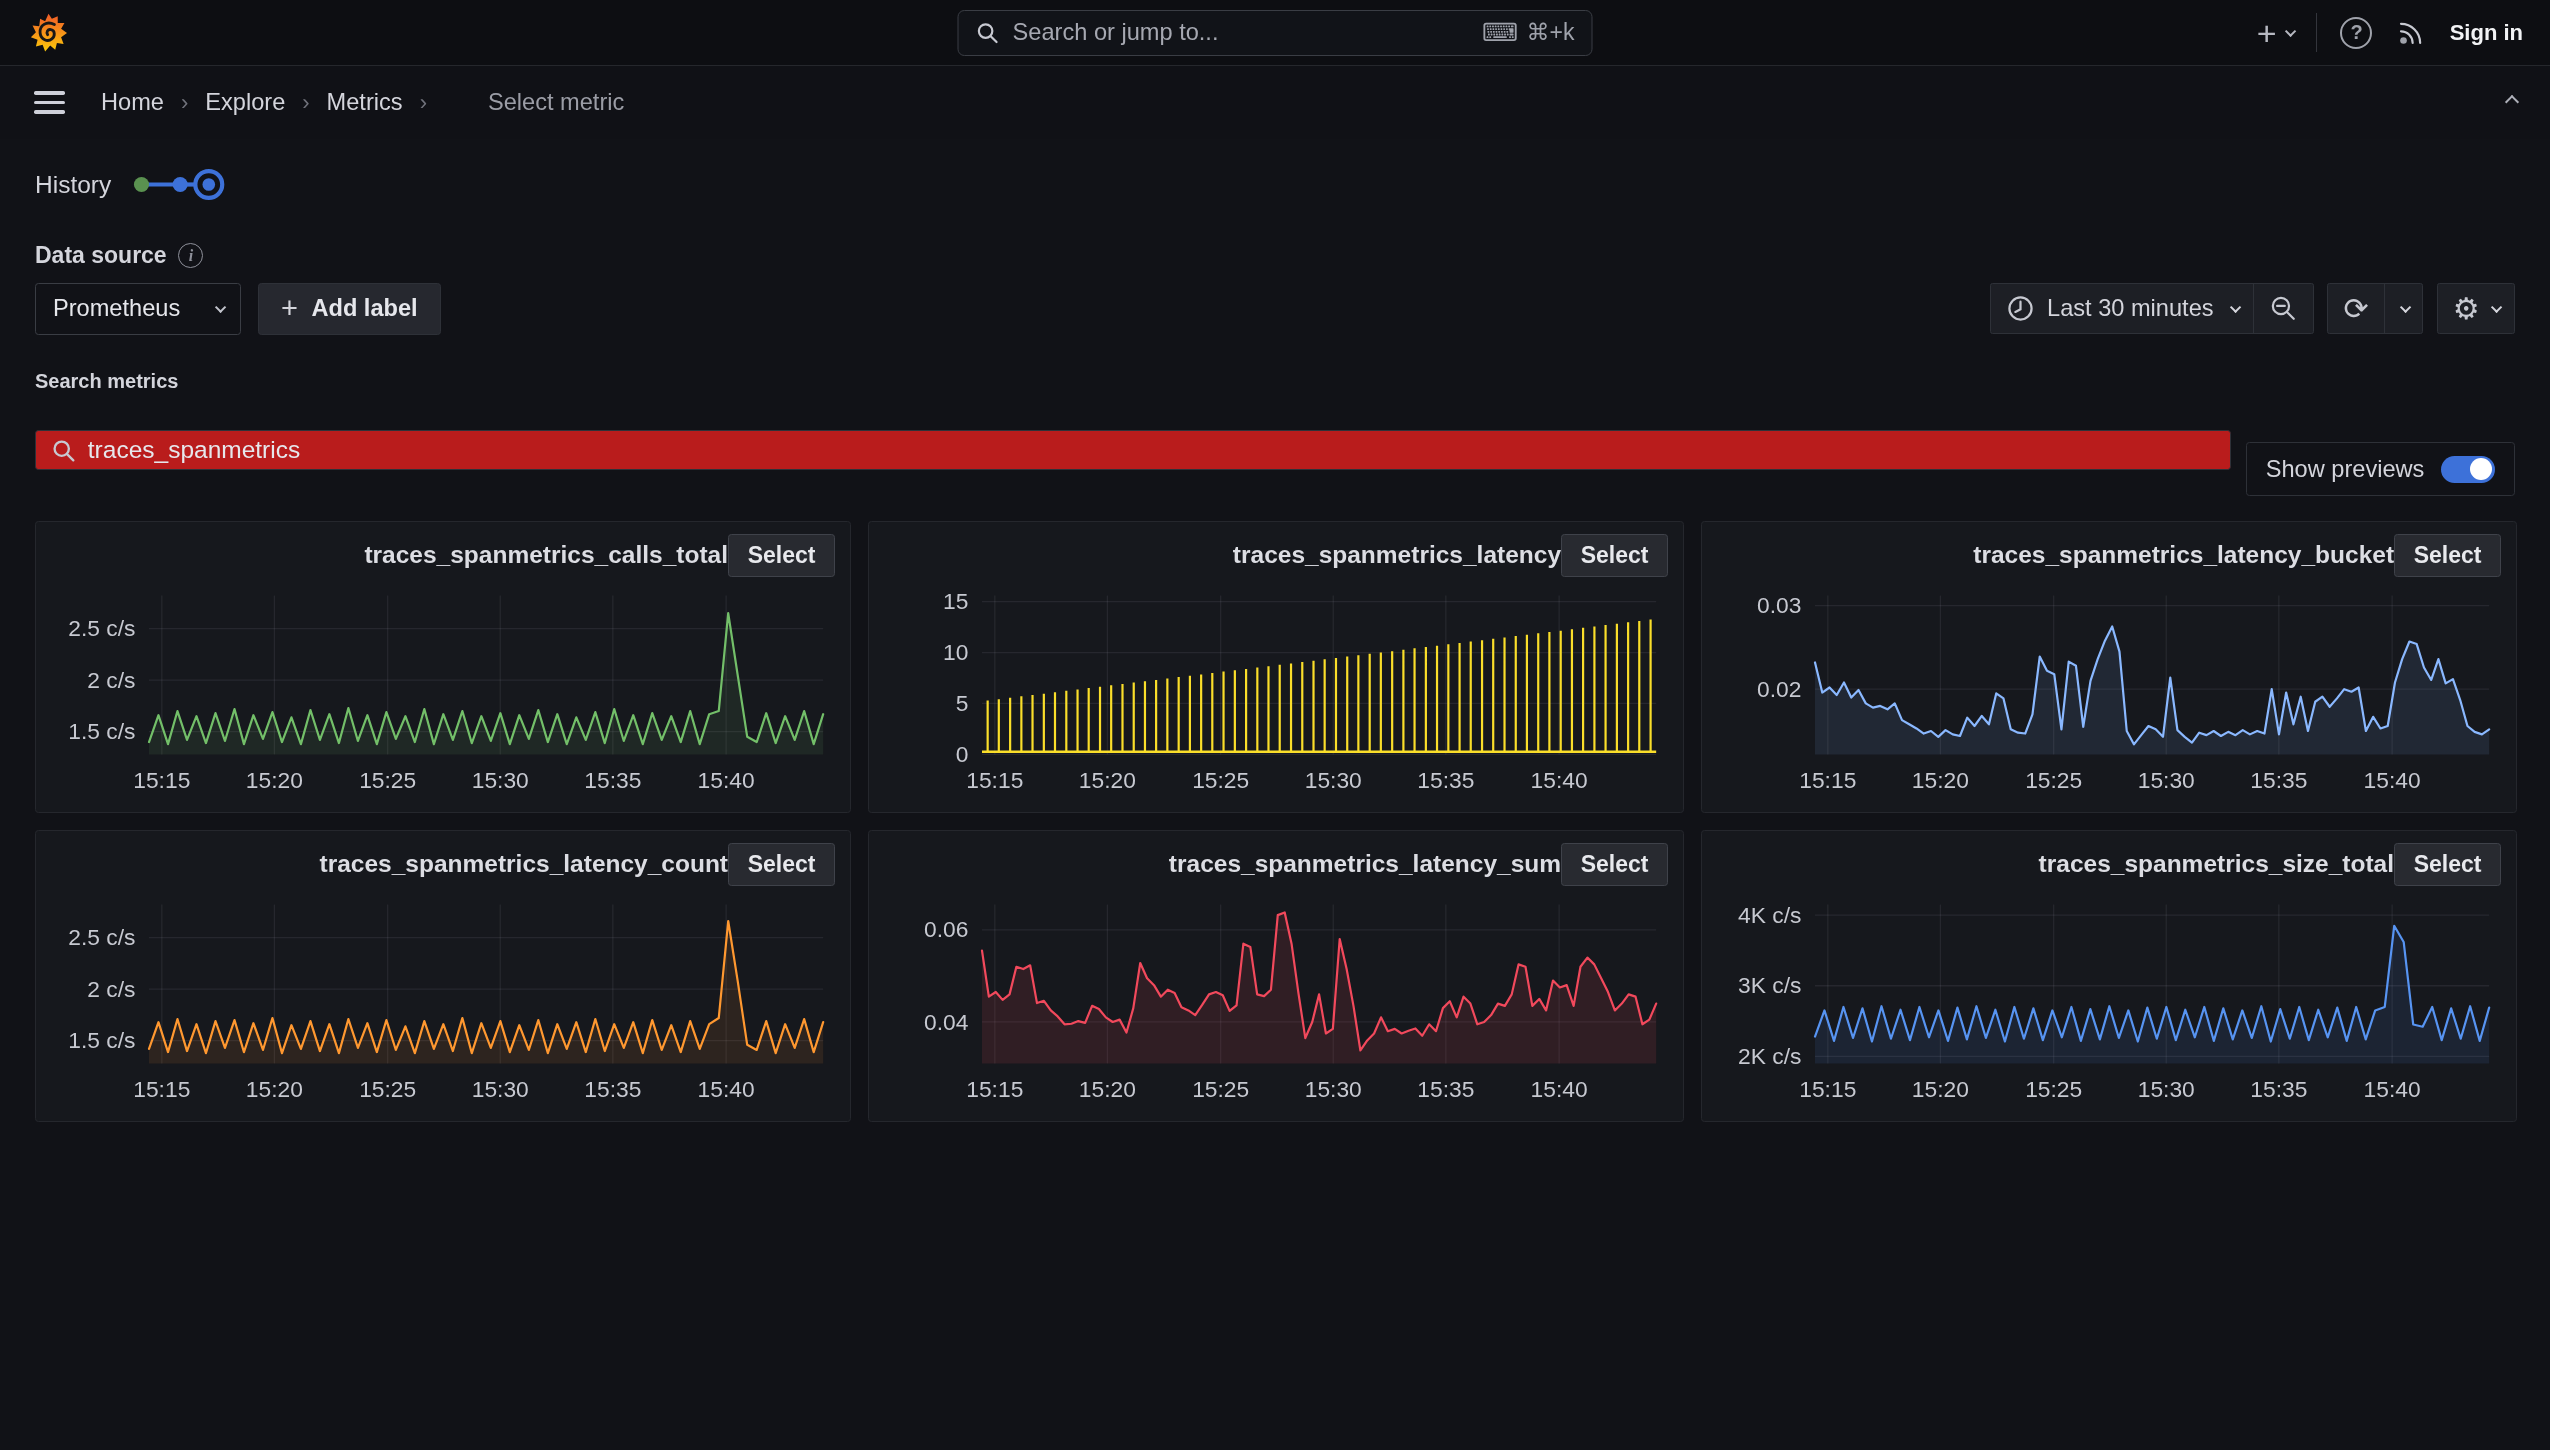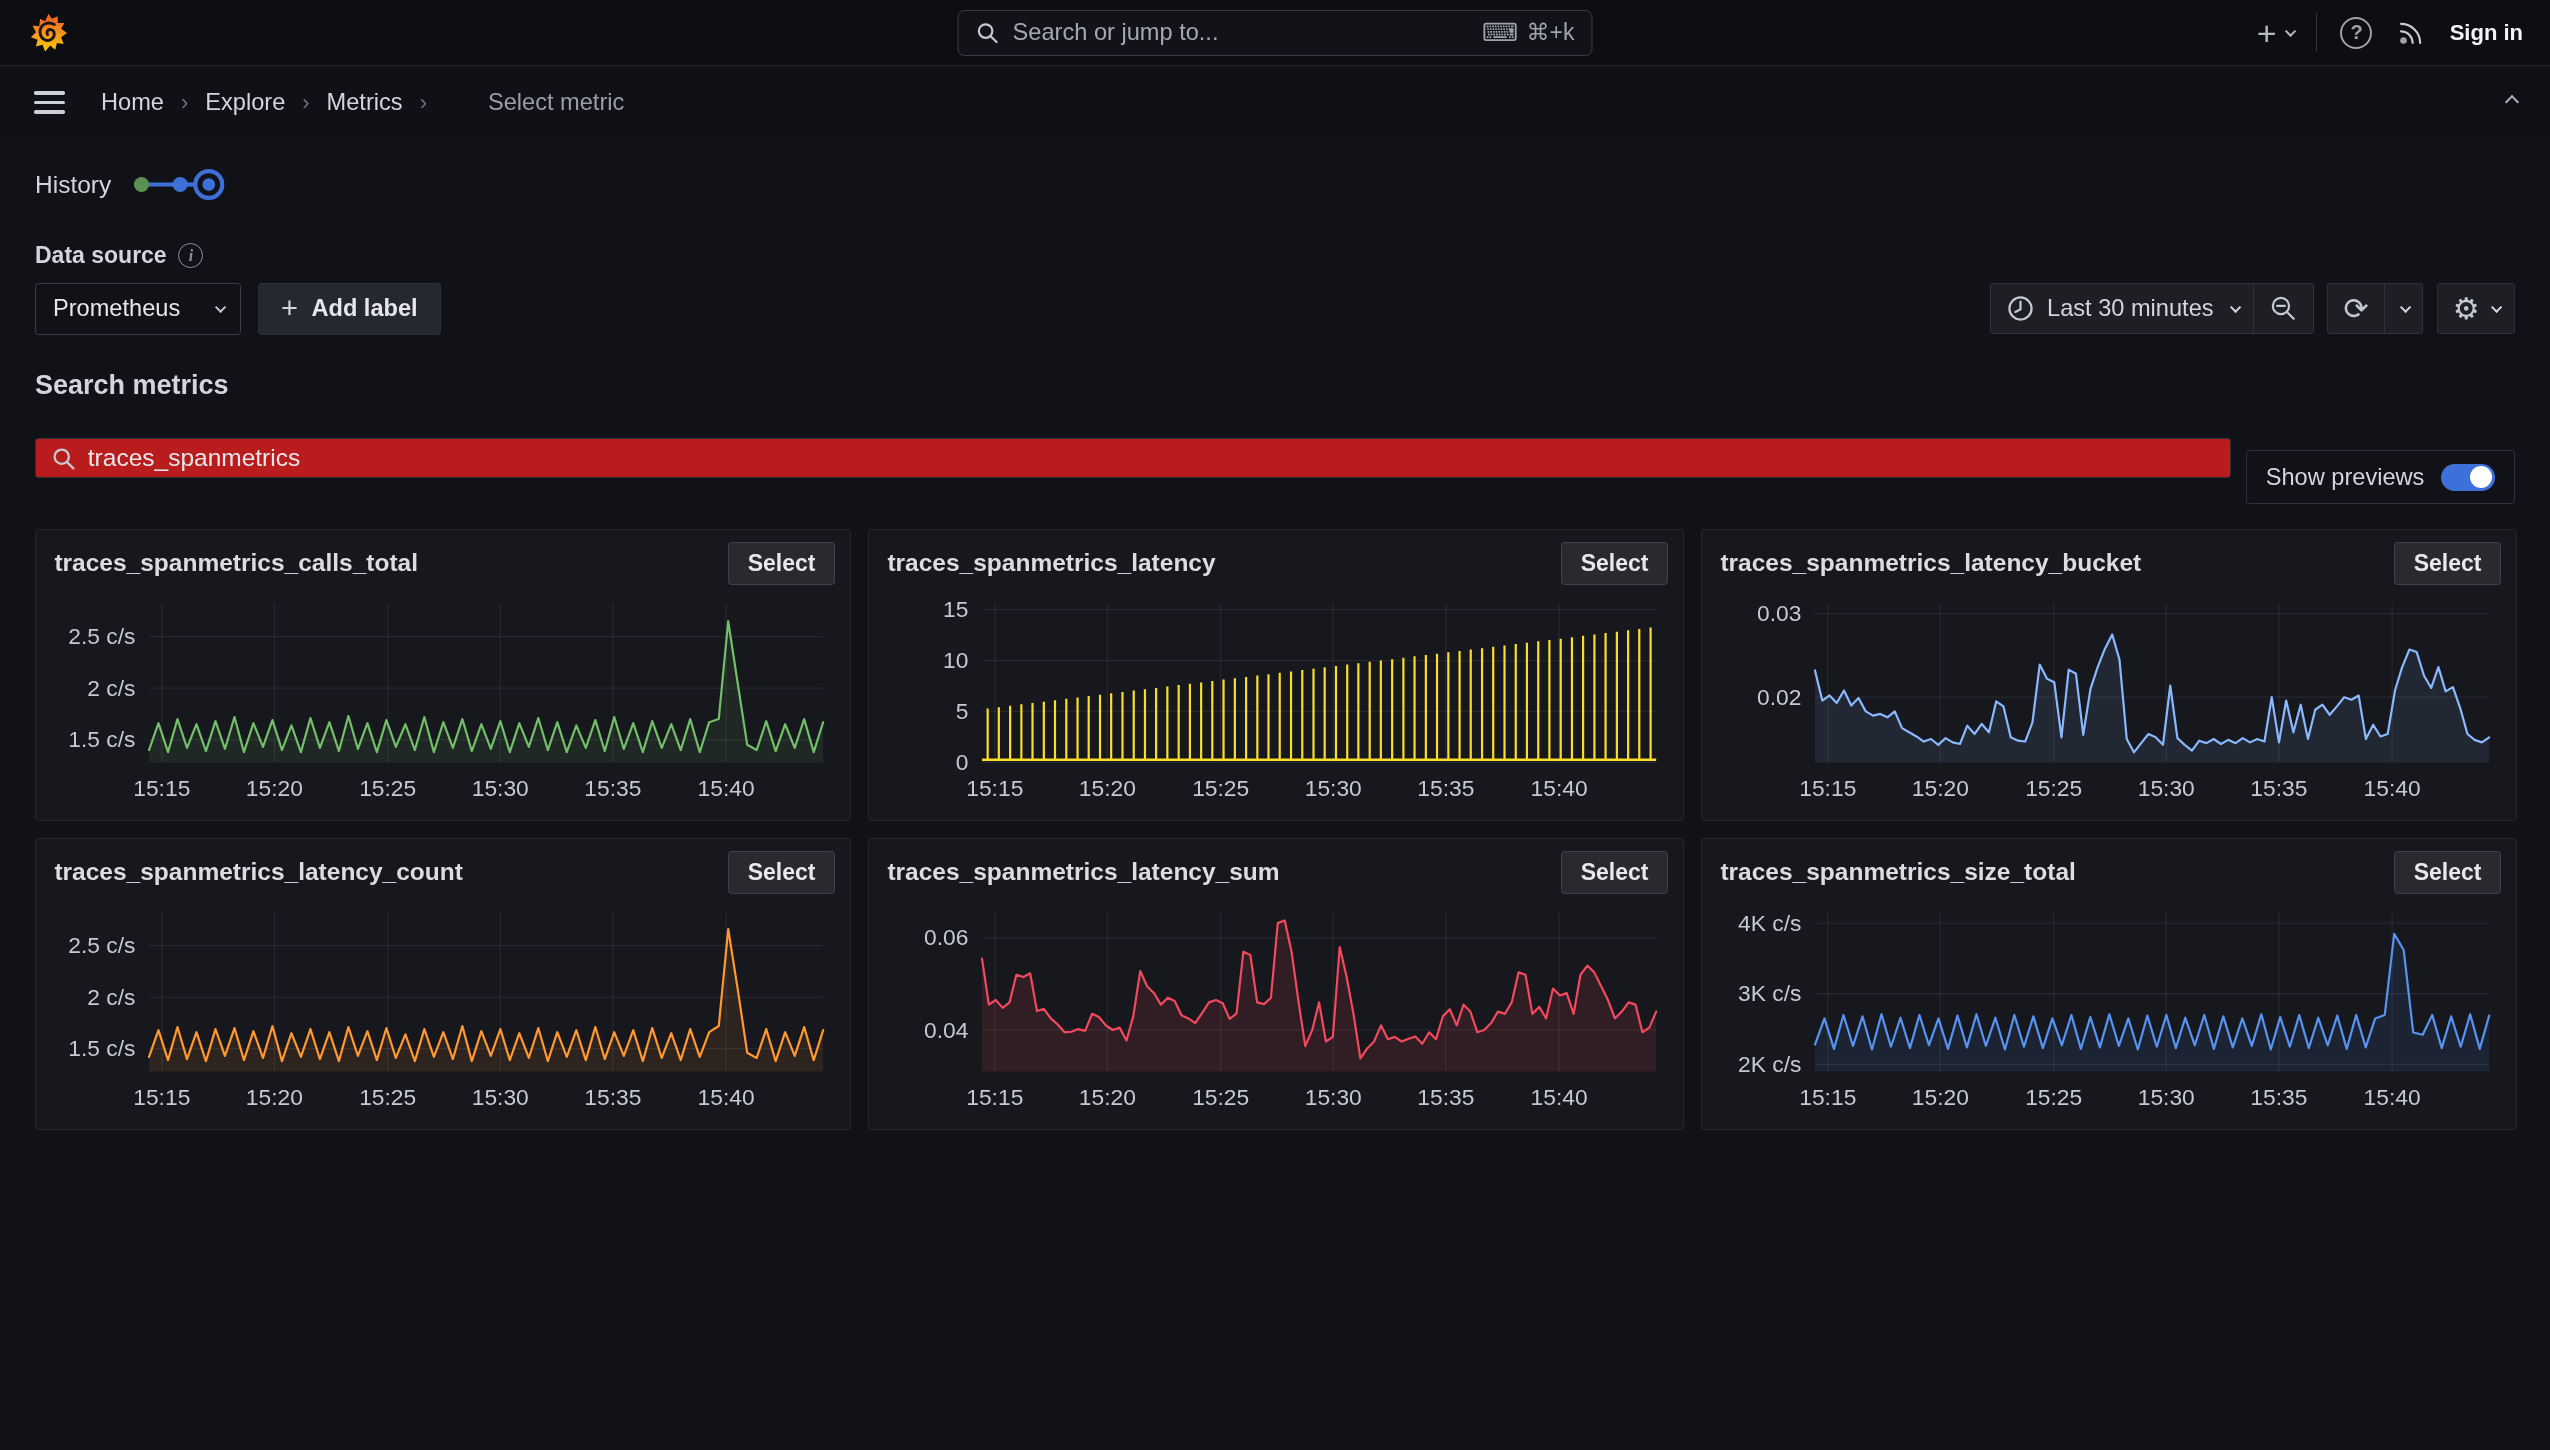--- a/index.html
+++ b/index.html
@@ -74,21 +74,21 @@
     font-size:23.6px; font-weight:600; color:#e6e7ec; cursor:pointer;
   }
   .addlabel-btn .plus { font-size:29px; font-weight:300; color:#d4d5dc; }
   .time-controls { margin-left:auto; display:flex; align-items:center; gap:13.5px; }
   .tbtn-group { display:flex; align-items:stretch; height:51px; border:0.8px solid #2e3138; border-radius:2.5px; background:#1d1f25;text-align:center; }
   .tseg { display:flex; align-items:center; gap:11.8px; padding:0 15px; cursor:pointer; color:#d4d5dc; font-size:23.6px; font-weight:500; }
   .tseg + .tseg { border-left:0.8px solid #2e3138; }
   .icon-stroke { stroke:#c7c9d1; fill:none; stroke-width:2.6; stroke-linecap:round; }
   .refresh-glyph, .gear-glyph { font-size:30px; color:#c7c9d1; line-height:1; }
   
-  .search-label-row { margin-top:35px; font-weight:700; font-size:27px; color:#d4d5dc; }
+  .search-label-row { margin-top:35px; font-weight:700; font-size:20px; color:#d4d5dc; }
   .search-row { margin-top:11.8px; display:flex; align-items:center; gap:15px; }
   .metric-search {
     flex:1; height:40px; background:#b91c1c; border:0.8px solid #2e3138; border-radius:3.4px;
     display:flex; align-items:center; padding:0 15px; gap:11.8px;
   }
   .metric-search input {
     flex:1; background:transparent; border:none; outline:none;
     color:#e6e7ec; font-size:24.5px; font-family:inherit;
   }
   .previews-box {
@@ -97,21 +97,21 @@
     font-size:23.6px; color:#d4d5dc; white-space:nowrap;margin-top:38px;
   }
   .toggle { width:54px; height:27px; border-radius:13.5px; background:#3d71d9; position:relative; cursor:pointer; }
   .toggle .knob { position:absolute; right:3.4px; top:2.5px; width:22px; height:22px; border-radius:50%; background:#fff; }
   
   .grid { margin-top:25px; display:grid; grid-template-columns:repeat(3,1fr); gap:17px; }
   .panel {
     background:#16181d; border:0.8px solid #25272d; border-radius:3.4px;
     height:292px; padding:11.8px 15px 8.4px 15px; position:relative;
   }
-  .panel-head { display:flex; align-items:flex-start; justify-content:space-between; }
+  .panel-head { display:flex; align-items:flex-start; justify-content:flex-end; }
   .panel-title { font-size:24.5px; font-weight:700; color:#dcdde3; padding-top:6.8px; padding-left:3.4px; }
   .select-btn {
     background:#282a30; border:0.8px solid #3f424a; border-radius:3.4px;
     color:#e8e9ed; font-size:23px; font-weight:600; padding:6.8px 18.6px; cursor:pointer;
     font-family:inherit;
   }
   .panel svg.chart { display:block; margin-top:5px; }
   .chart text { fill:#c7c9d1; font-size:27px; font-family:"Liberation Sans", sans-serif; }
 </style>
 </head>

